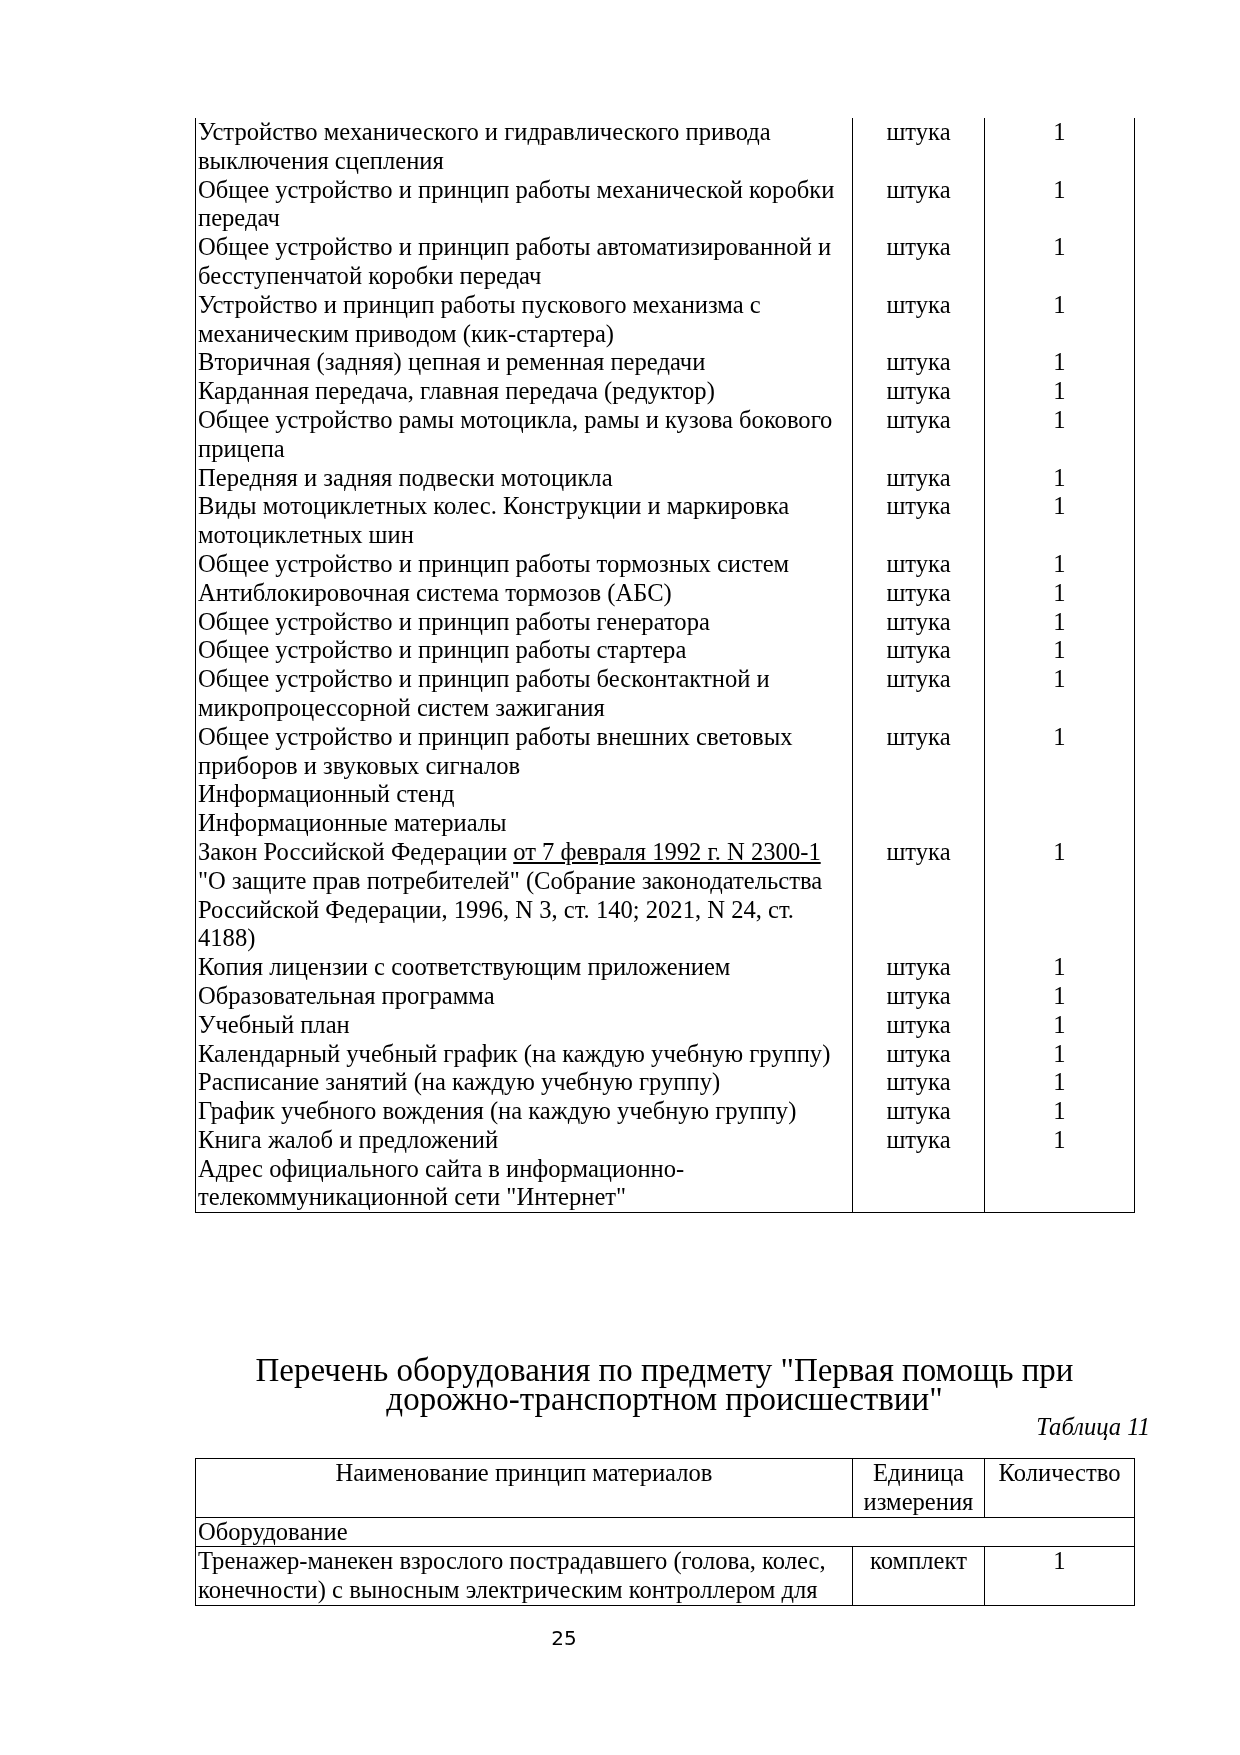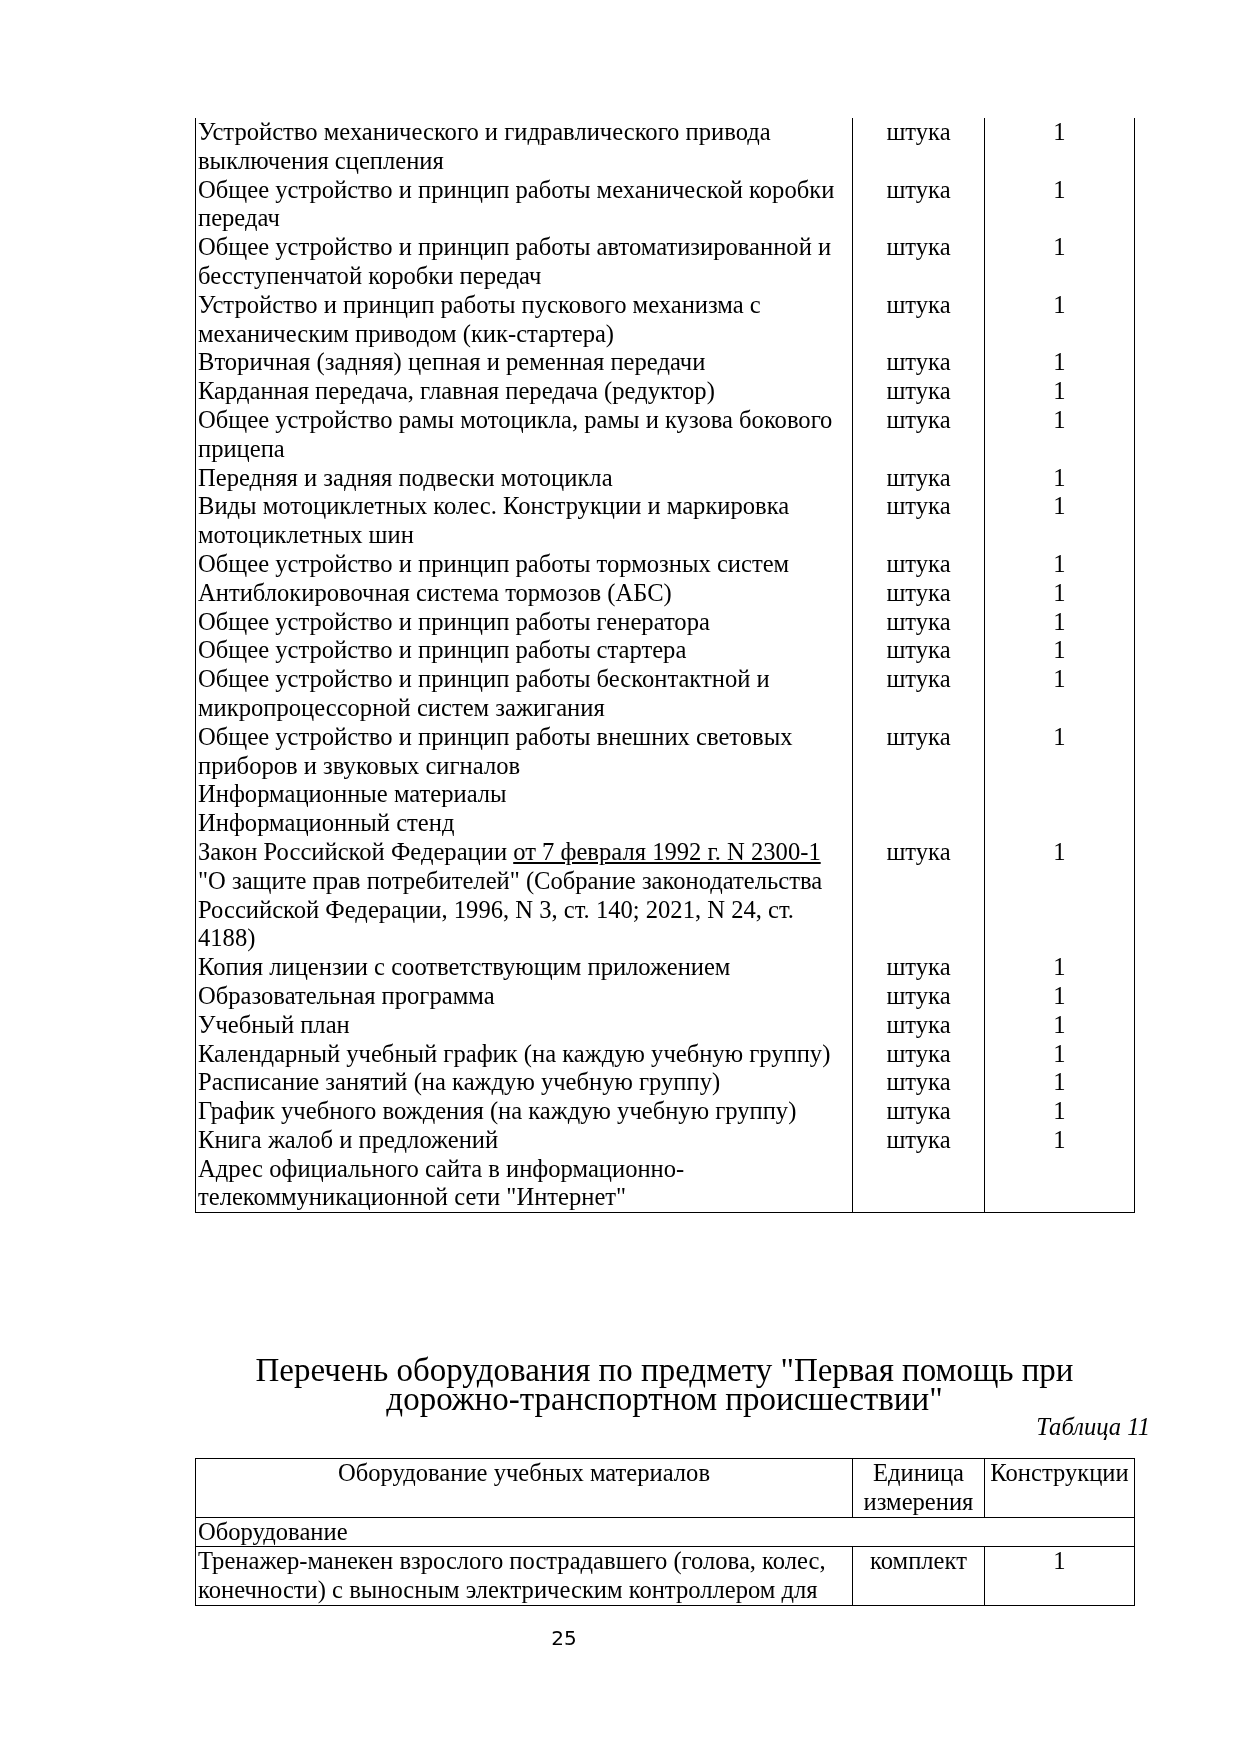--- a/index.html
+++ b/index.html
@@ -105,26 +105,26 @@
           <td>Общее устройство и принцип работы бесконтактной и микропроцессорной систем зажигания</td>
           <td class="unit">штука</td>
           <td class="qty">1</td>
         </tr>
       <tr>
           <td>Общее устройство и принцип работы внешних световых приборов и звуковых сигналов</td>
           <td class="unit">штука</td>
           <td class="qty">1</td>
         </tr>
       <tr>
-          <td>Информационные материалы</td>
+          <td>Информационный стенд</td>
           <td class="unit"></td>
           <td class="qty"></td>
         </tr>
       <tr>
-          <td>Информационный стенд</td>
+          <td>Информационные материалы</td>
           <td class="unit"></td>
           <td class="qty"></td>
         </tr>
       <tr>
         <td><span>Закон Российской Федерации </span><span class="u">от 7 февраля 1992 г. N 2300-1</span><span> "О защите прав потребителей" (Собрание законодательства Российской Федерации, 1996, N 3, ст. 140; 2021, N 24, ст. 4188)</span></td>
         <td class="unit">штука</td>
           <td class="qty">1</td>
       </tr>
       <tr>
           <td>Копия лицензии с соответствующим приложением</td>
@@ -173,23 +173,23 @@
   <div class="tabnum">Таблица 11</div>
 
   <table id="t2">
     <colgroup>
         <col class="c1">
         <col class="c2">
         <col class="c3">
       </colgroup>
     <thead>
       <tr>
-        <th>Оборудование учебных материалов</th>
+        <th>Наименование принцип материалов</th>
         <th>Единица измерения</th>
-        <th>Конструкции</th>
+        <th>Количество</th>
       </tr>
     </thead>
     <tbody>
       <tr>
         <td colspan="3">Оборудование</td>
       </tr>
       <tr>
         <td>Тренажер-манекен взрослого пострадавшего (голова, колес, конечности) с выносным электрическим контроллером для</td>
         <td class="unit">комплект</td>
         <td class="qty">1</td>

